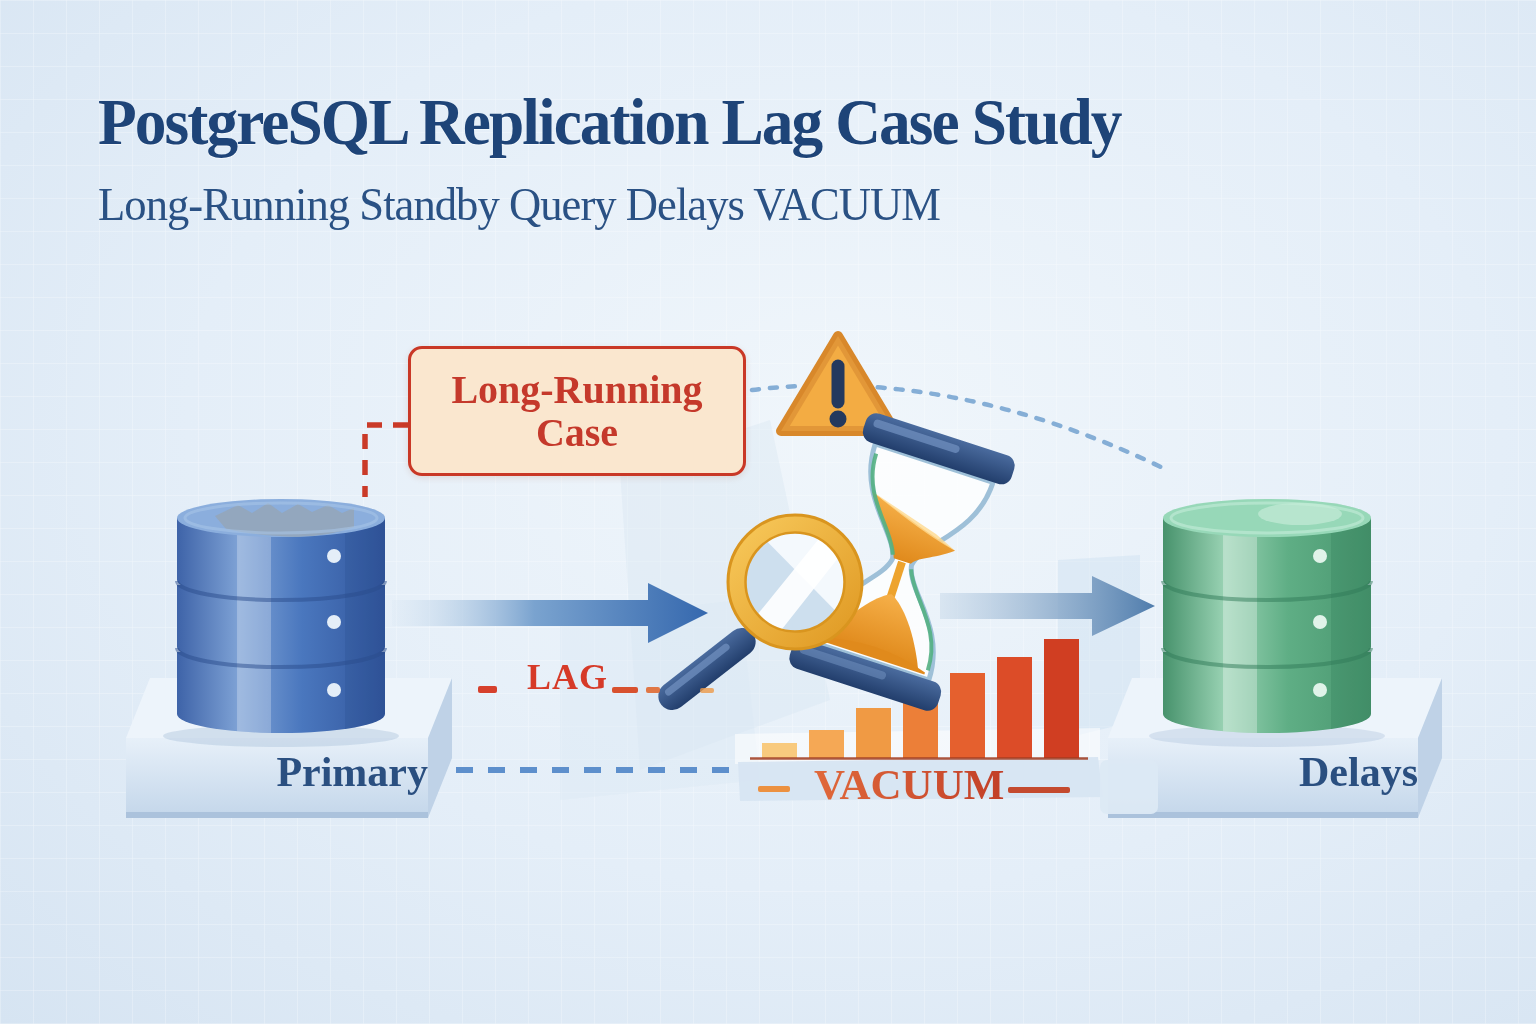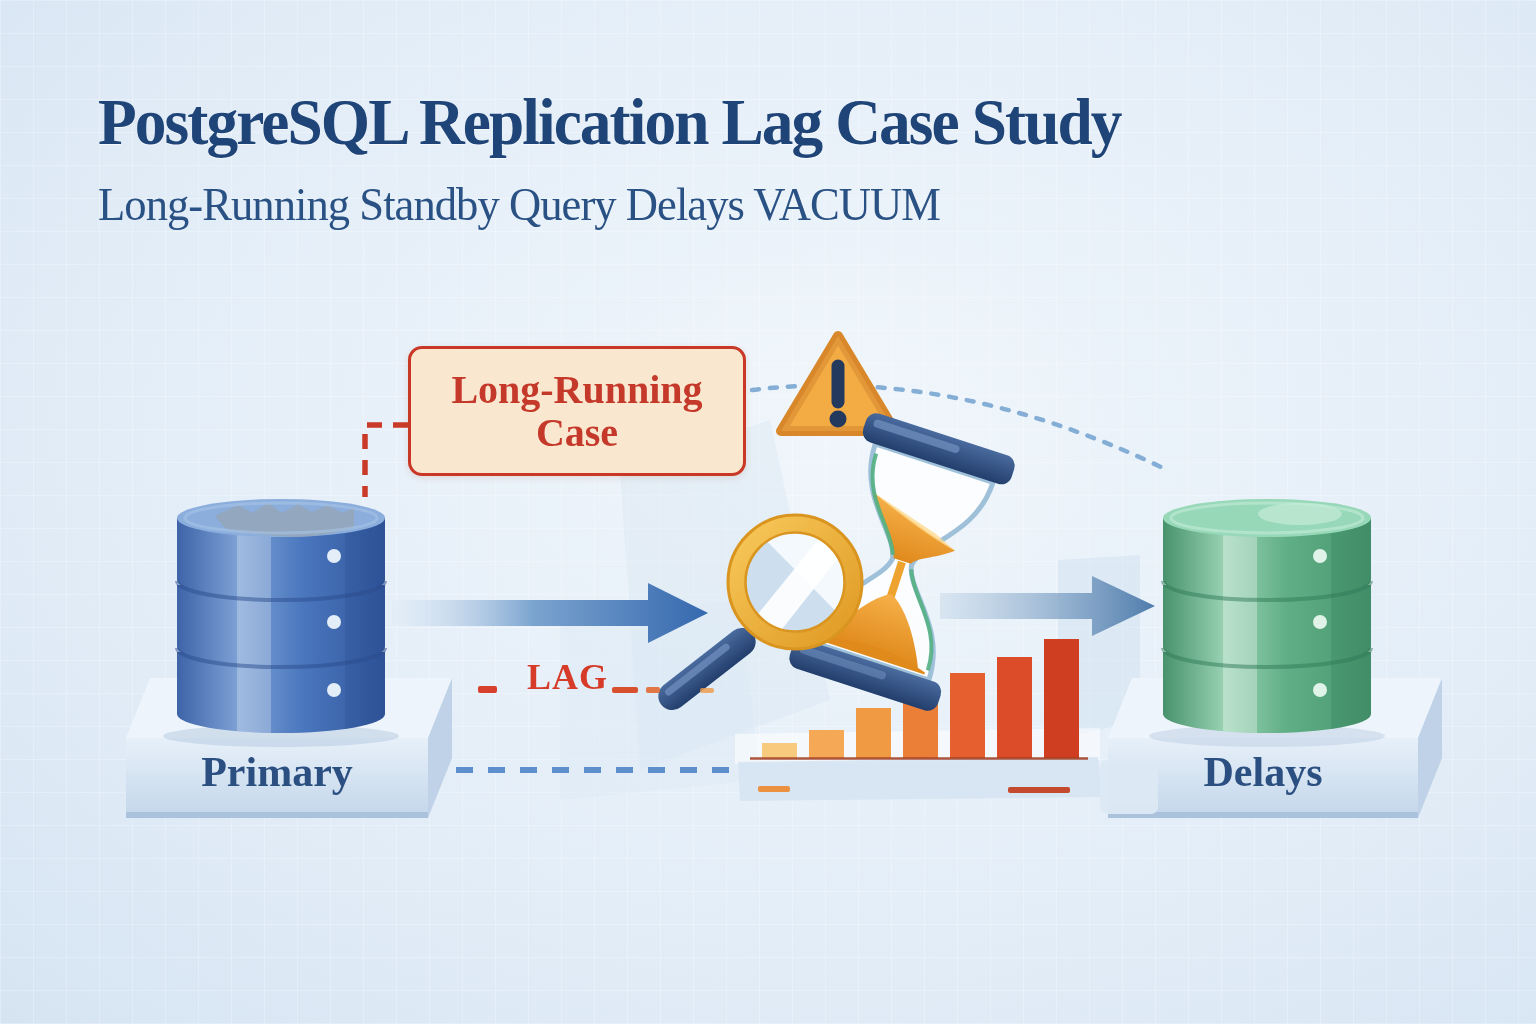--- a/index.html
+++ b/index.html
@@ -27,21 +27,21 @@
     letter-spacing:-1px;transform:scaleX(.97);transform-origin:left center;
   }
   .callout{
     left:408px;top:346px;width:338px;height:130px;box-sizing:border-box;
     background:#fae7cf;border:3.5px solid #c93826;border-radius:14px;
     display:flex;flex-direction:column;align-items:center;justify-content:center;
     box-shadow:0 2px 6px rgba(160,80,40,.15);
   }
   .callout span{font-size:40px;font-weight:700;color:#c5392b;line-height:1.08;}
   .node-label{
-    top:748px;font-size:42px;font-weight:600;color:#2a4f80;text-align:center;
+    top:748px;font-size:42px;font-weight:600;color:#2a4f80;text-align:right;
   }
   .node-label.primary{left:126px;width:302px;}
   .node-label.standby{left:1108px;width:310px;}
   .lag-label{
     left:498px;top:656px;font-size:36px;font-weight:800;color:#d63a28;
     letter-spacing:1px;
     margin-left:29px;
   }
   .vacuum-label{
     left:814px;top:760px;font-size:43px;font-weight:800;letter-spacing:0px;
@@ -248,14 +248,15 @@
 
 <div class="overlay callout">
   <span>Long-Running</span>
   <span>Case</span>
 </div>
 
 <div class="overlay node-label primary">Primary</div>
 <div class="overlay node-label standby">Delays</div>
 
 <div class="overlay lag-label">LAG</div>
+<div class="overlay vacuum-label">VACUUM</div>
 
 </div>
 
 </body></html>

